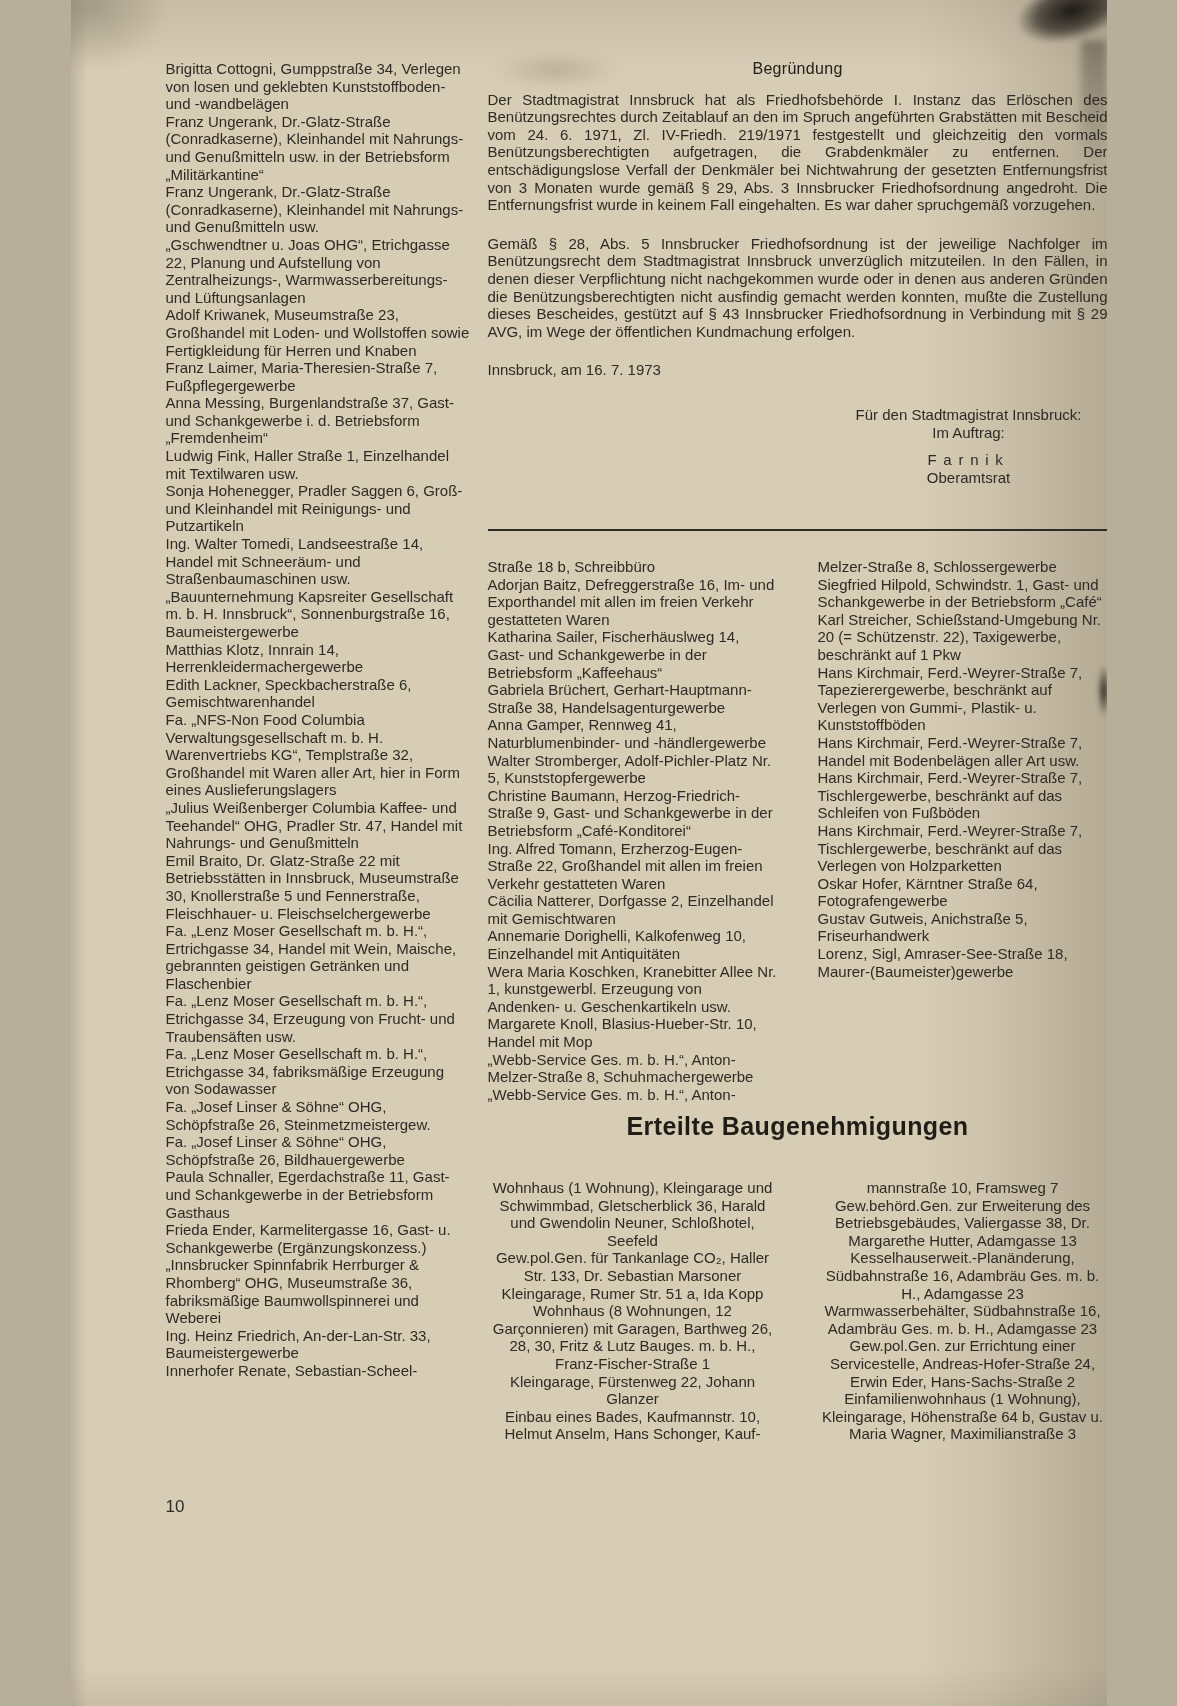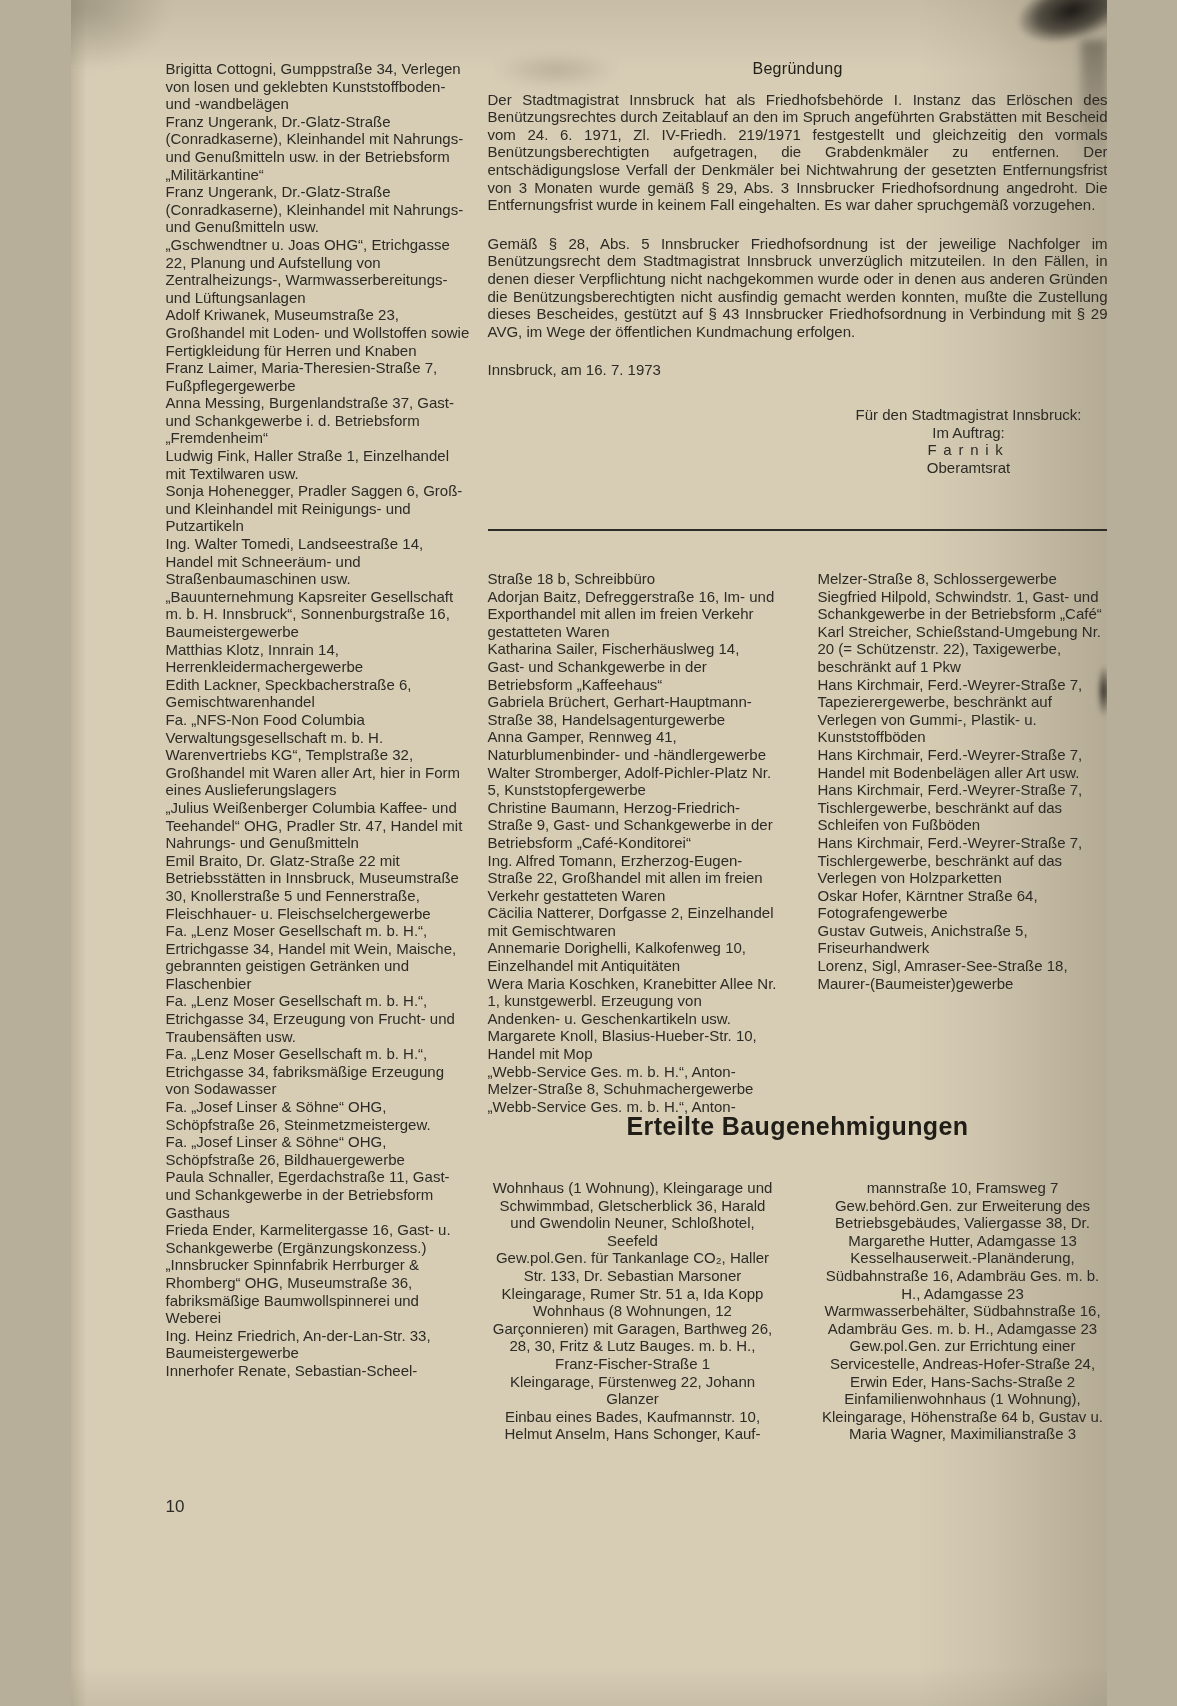--- a/index.html
+++ b/index.html
@@ -73,35 +73,35 @@
     letter-spacing: 0.3px;
     color: #232019;
   }
   .begr-par { text-align: justify; margin-bottom: 21px; }
   .dateline { margin-top: 19px; }
   .signature {
     margin: 27px 0 0 auto;
     width: 278px;
     text-align: center;
   }
-  .sig-name { letter-spacing: 0.45em; }
+  .sig-name { letter-spacing: 0.45em; margin-top: 10px; }
 
   .divider {
     position: absolute;
     left: 417px; top: 529px; width: 620px; height: 2px;
     background: #2d2b25;
   }
 
   .biz-columns, .bau-columns {
     position: absolute;
     left: 417px; width: 620px;
     display: flex;
     gap: 40px;
   }
-  .biz-columns { top: 570px; }
+  .biz-columns { top: 558px; }
   .bau-columns { top: 1179px; text-align: center; }
   .flow-col { width: 290px; flex: 0 0 290px; }
 
   .bau-heading {
     position: absolute;
     left: 417px; top: 1112px; width: 620px;
     margin: 0;
     text-align: center;
     font-size: 25px;
     font-weight: 700;

